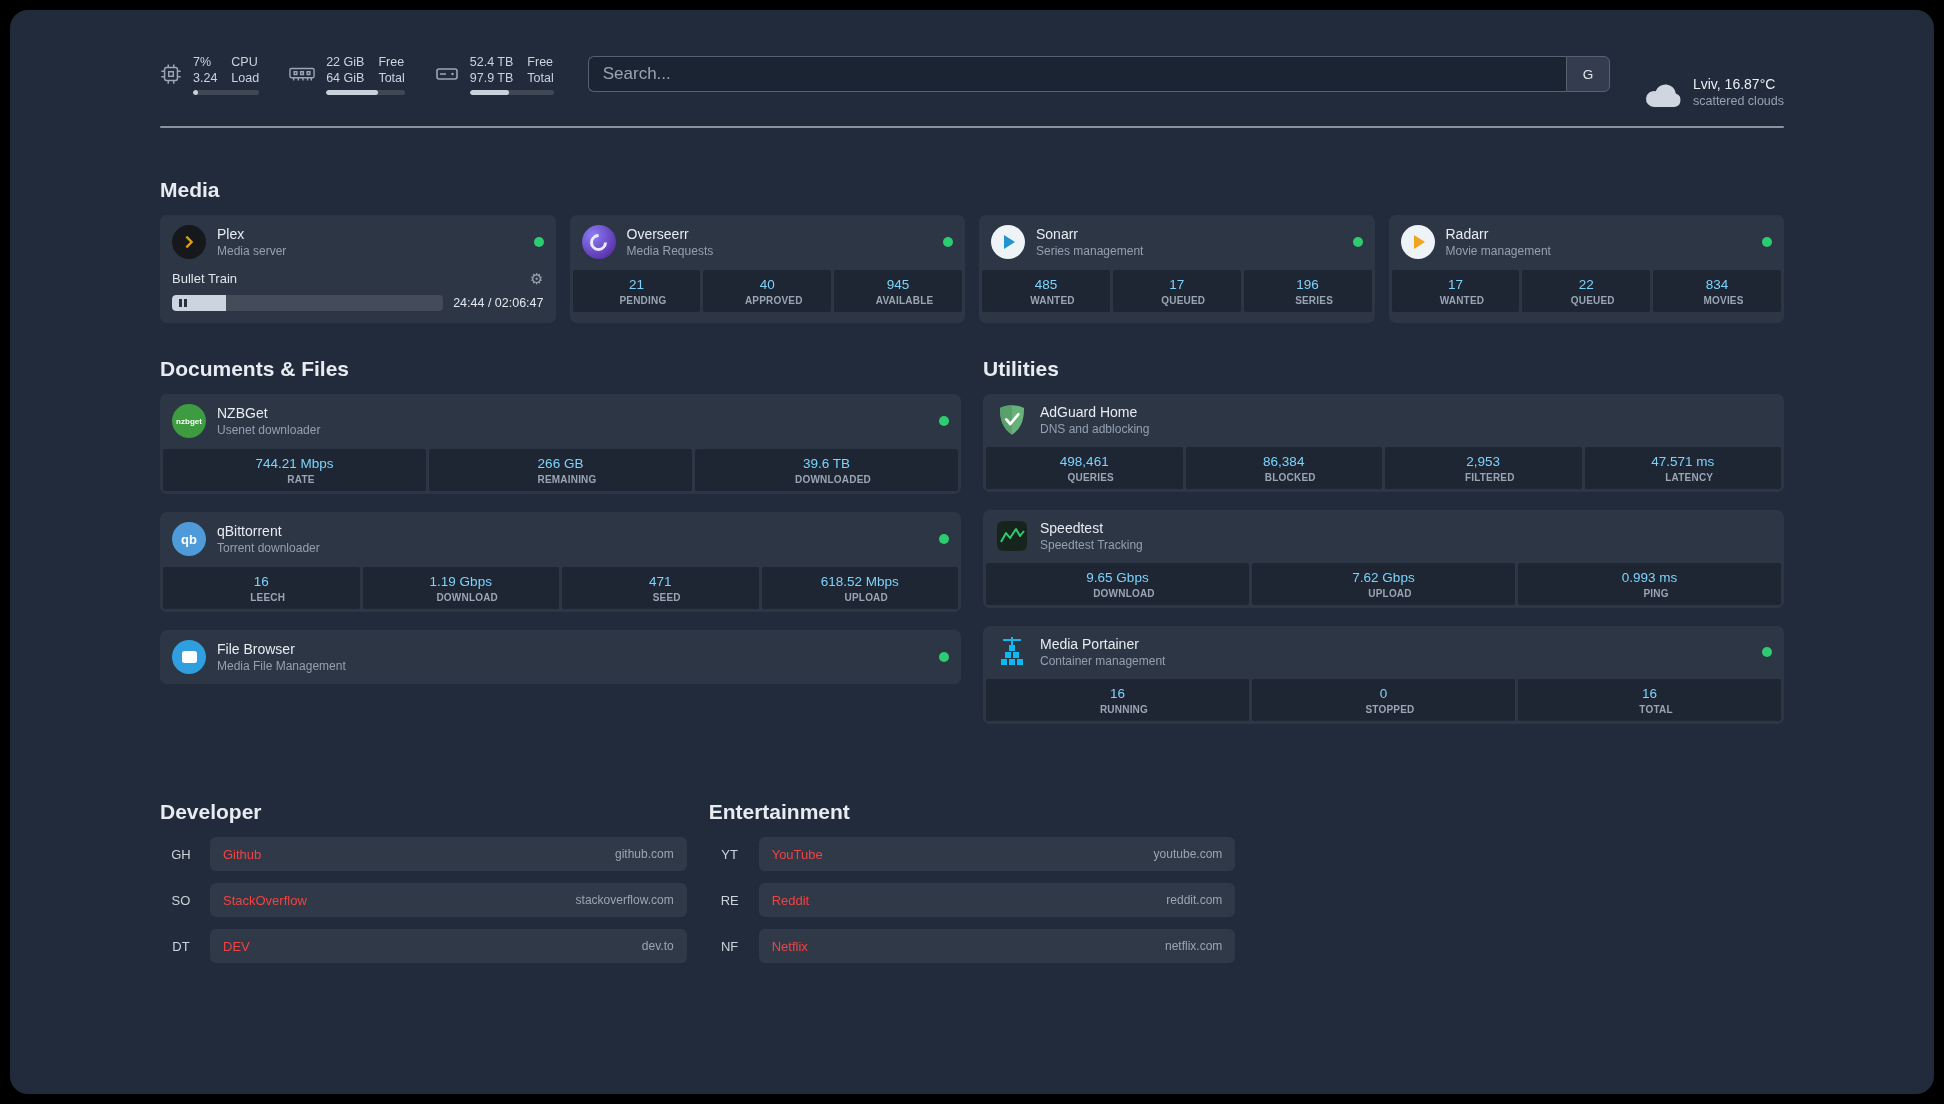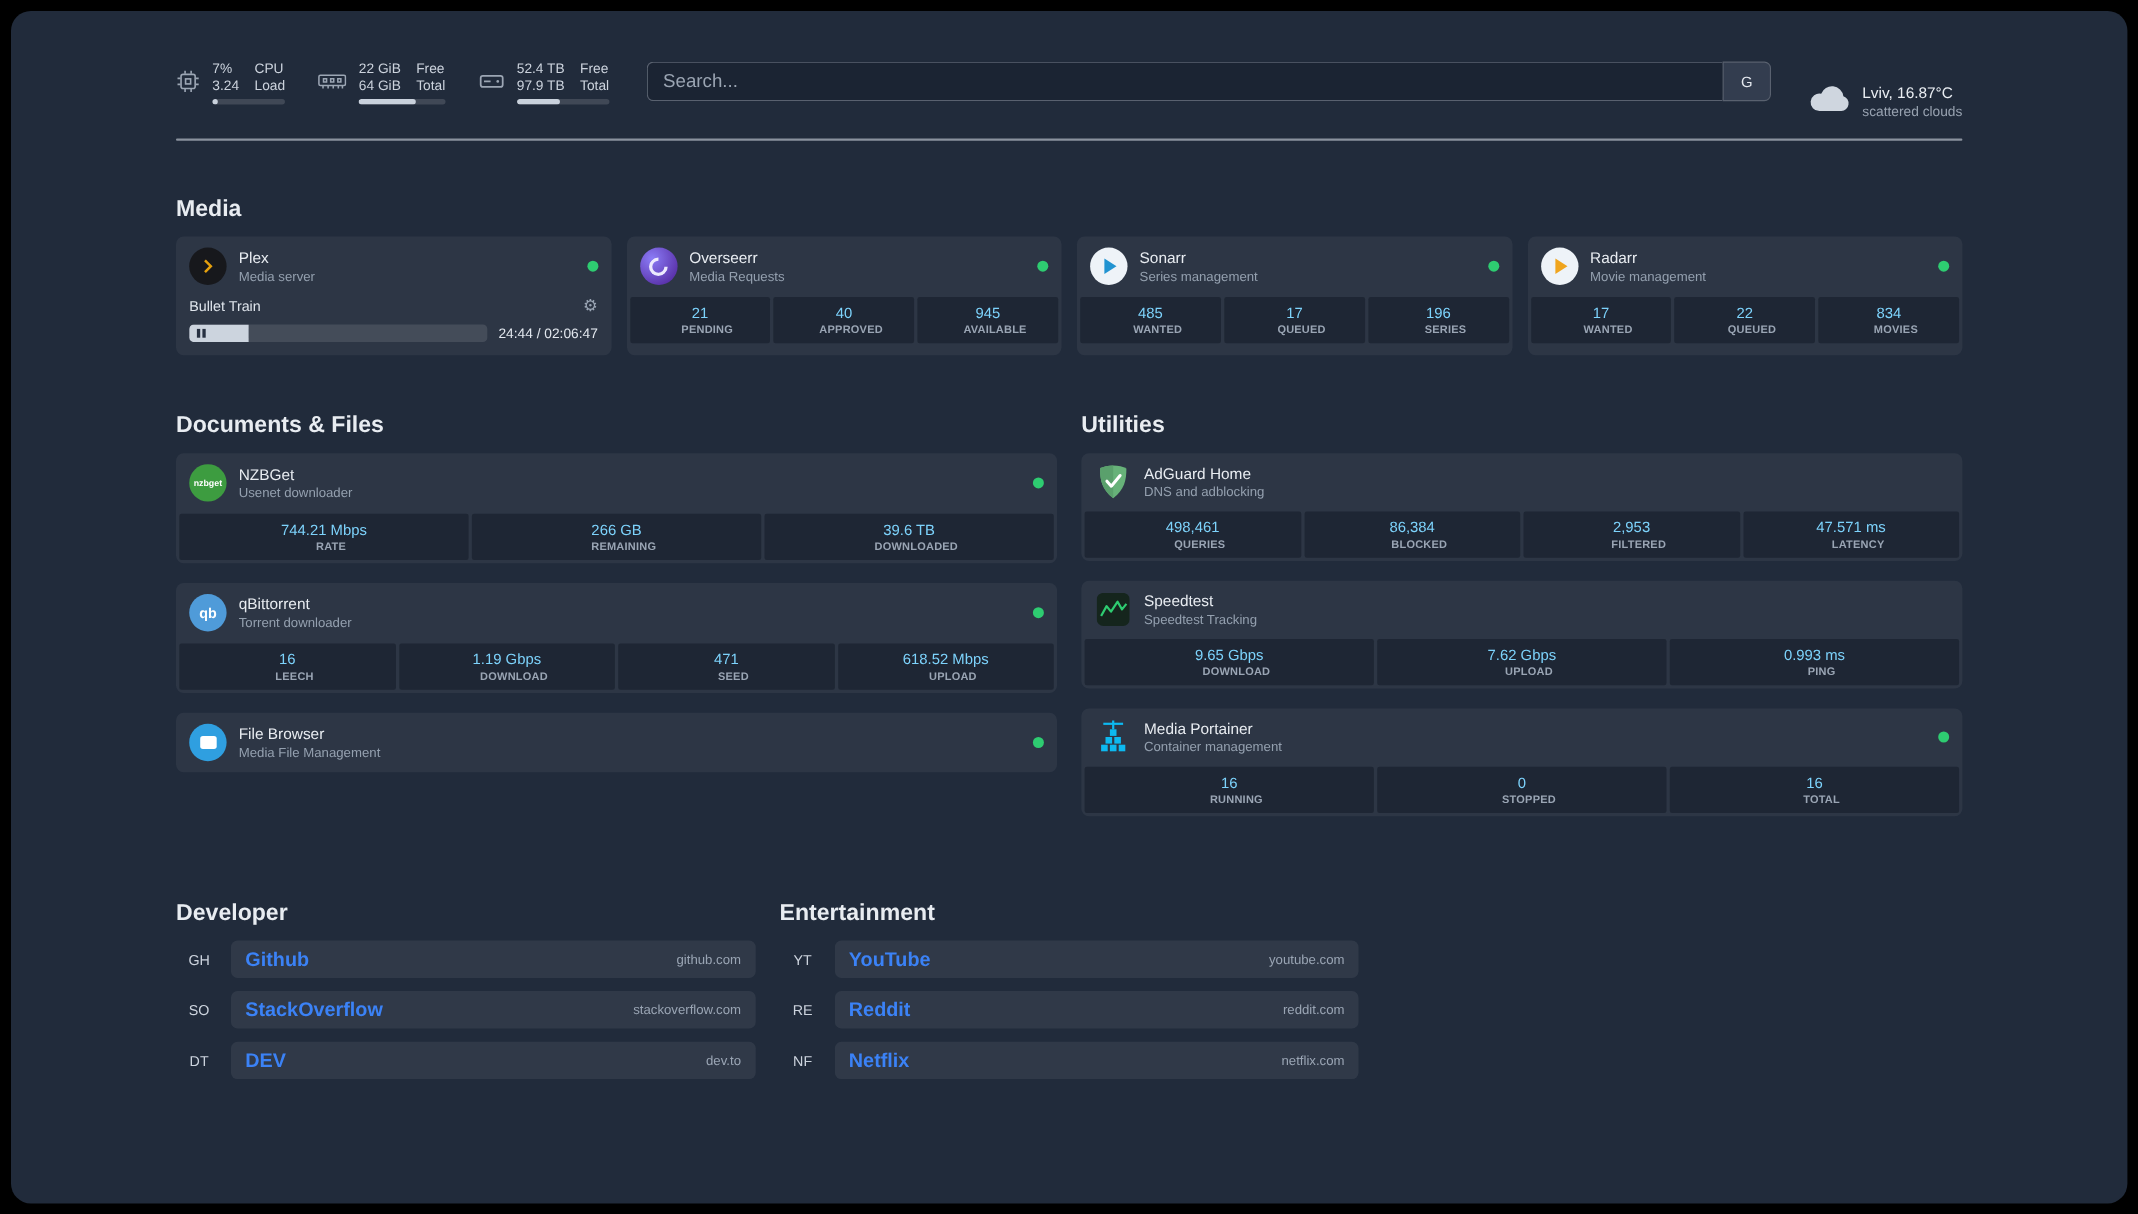--- a/index.html
+++ b/index.html
@@ -23,21 +23,21 @@
   .search-input {
     flex:1; background:#1b2433; border:1px solid #59616f; border-right:none;
     border-radius:6px 0 0 6px; padding:0 14px; color:#e5e9ef; font-size:17px; outline:none;
     font-family:"Liberation Sans","DejaVu Sans",sans-serif;
   }
   .search-input::placeholder { color:#9aa4b2; }
   .search-btn {
     width:44px; background:#333d4f; border:1px solid #59616f; border-radius:0 6px 6px 0;
     color:#e5e9ef; font-size:13.5px; display:flex; align-items:center; justify-content:center; cursor:pointer;
   }
-  .weather { display:flex; align-items:flex-start; gap:11px;margin-top:36px; }
+  .weather { display:flex; align-items:flex-end; gap:11px;margin-top:36px; }
   .weather-text div:first-child { font-size:14px; color:#eaeef3; }
   .weather-text div:last-child { font-size:12.5px; color:#98a2b0; margin-top:2px; }
 
   .divider { margin-top:18px; height:2px; background:rgba(226,232,240,0.55); border-radius:1px; }
 
   
   .section-title { font-size:21px; font-weight:700; color:#e8ecf1; margin:0 0 13px 0; }
   .media-section { margin-top:50px; }
   .media-grid { display:grid; grid-template-columns:repeat(4,1fr); gap:14px; }
 
@@ -58,21 +58,21 @@
   .player-top { display:flex; justify-content:space-between; align-items:center; font-size:13px; color:#dfe5ec; margin-bottom:9px; }
   .gear { color:#9aa5b4; font-size:15px; cursor:pointer; line-height:1; }
   .player-row { display:flex; align-items:center; gap:10px; }
   .player-bar { flex:1; height:16px; background:rgba(255,255,255,0.11); border-radius:4px; overflow:hidden; }
   .player-fill { height:100%; background:#ccd4de; border-radius:4px 0 0 4px; display:flex; align-items:center; padding-left:7px; }
   .pause-icon { display:flex; gap:2.5px; cursor:pointer; }
   .pause-icon i { width:2.5px; height:8px; background:#273142; display:block; }
   .player-time { font-size:12.5px; color:#e3e8ef; white-space:nowrap; }
 
   
-  .cols2 { display:grid; grid-template-columns:1fr 1fr; column-gap:22px; margin-top:52px; align-items:start; }
+  .cols2 { display:grid; grid-template-columns:1fr 1fr; column-gap:22px; margin-top:34px; align-items:start; }
   .col .card { margin-bottom:18px; }
 
   
   .icon-circle { width:34px; height:34px; border-radius:50%; display:flex; align-items:center; justify-content:center; flex:none; }
   .icon-plex { background:#17181c; }
   .icon-overseerr { background:radial-gradient(circle at 32% 30%, #8b7cf6, #4c1d95); }
   .icon-overseerr .arc { width:17px; height:17px; border:3.5px solid #ece9fd; border-right-color:transparent; border-radius:50%; transform:rotate(-45deg); }
   .icon-sonarr, .icon-radarr { background:#eef3f8; }
   .play-tri { width:0; height:0; border-top:7px solid transparent; border-bottom:7px solid transparent; border-left:11px solid #2193d1; margin-left:3px; }
   .icon-radarr .play-tri { border-left-color:#f0a51e; }
@@ -80,21 +80,21 @@
   .icon-qbit { background:#4f9bd9; color:#fff; font-weight:700; font-size:13px; }
   .icon-fb { background:#2f9fe0; }
   .icon-fb span { width:15px; height:12px; background:#fff; border-radius:2.5px; display:block; }
   .icon-svg { width:34px; display:flex; align-items:center; justify-content:center; flex:none; }
 
   
   .bookmarks { display:grid; grid-template-columns:repeat(3,1fr); column-gap:22px; margin-top:58px; padding-bottom:46px; align-items:start; }
   .bm-item { display:flex; align-items:center; gap:8px; margin-bottom:12px; }
   .bm-abbr { width:42px; text-align:center; font-size:13px; color:#ccd3dd; flex:none; }
   .bm-bar { flex:1; height:34px; background:rgba(255,255,255,0.07); border-radius:6px; display:flex; align-items:center; justify-content:space-between; padding:0 13px; cursor:pointer; }
-  .bm-name { font-size:18px; color:#3b82f6;font-weight:bold; }
+  .bm-name { font-size:13px; color:#ef4444; }
   .bm-domain { font-size:12px; color:#9aa5b4; }
 </style>
 </head>
 <body>
 
 <div class="page">
   <div class="container">
 
     <div class="topbar">
       <div class="resources">

